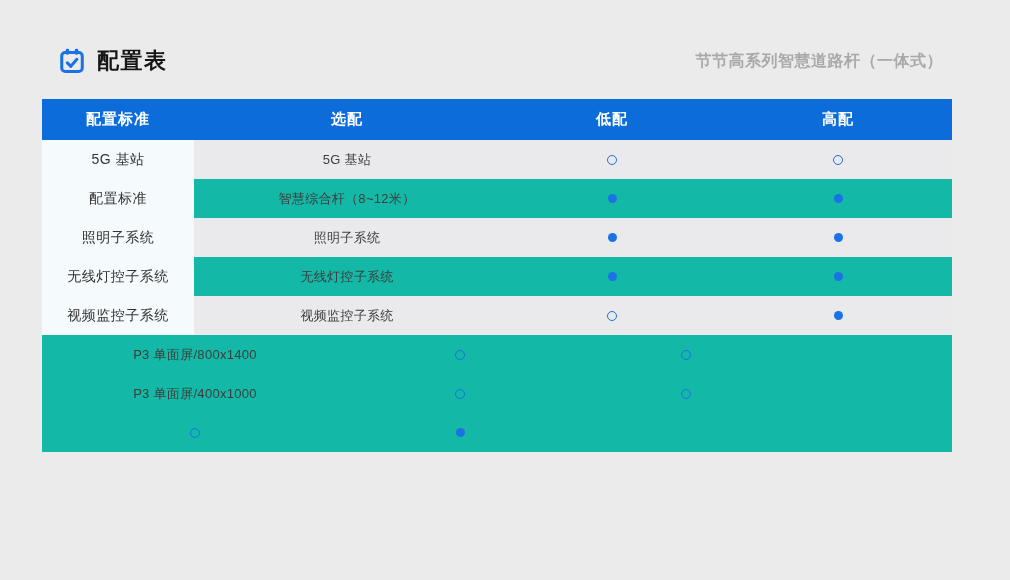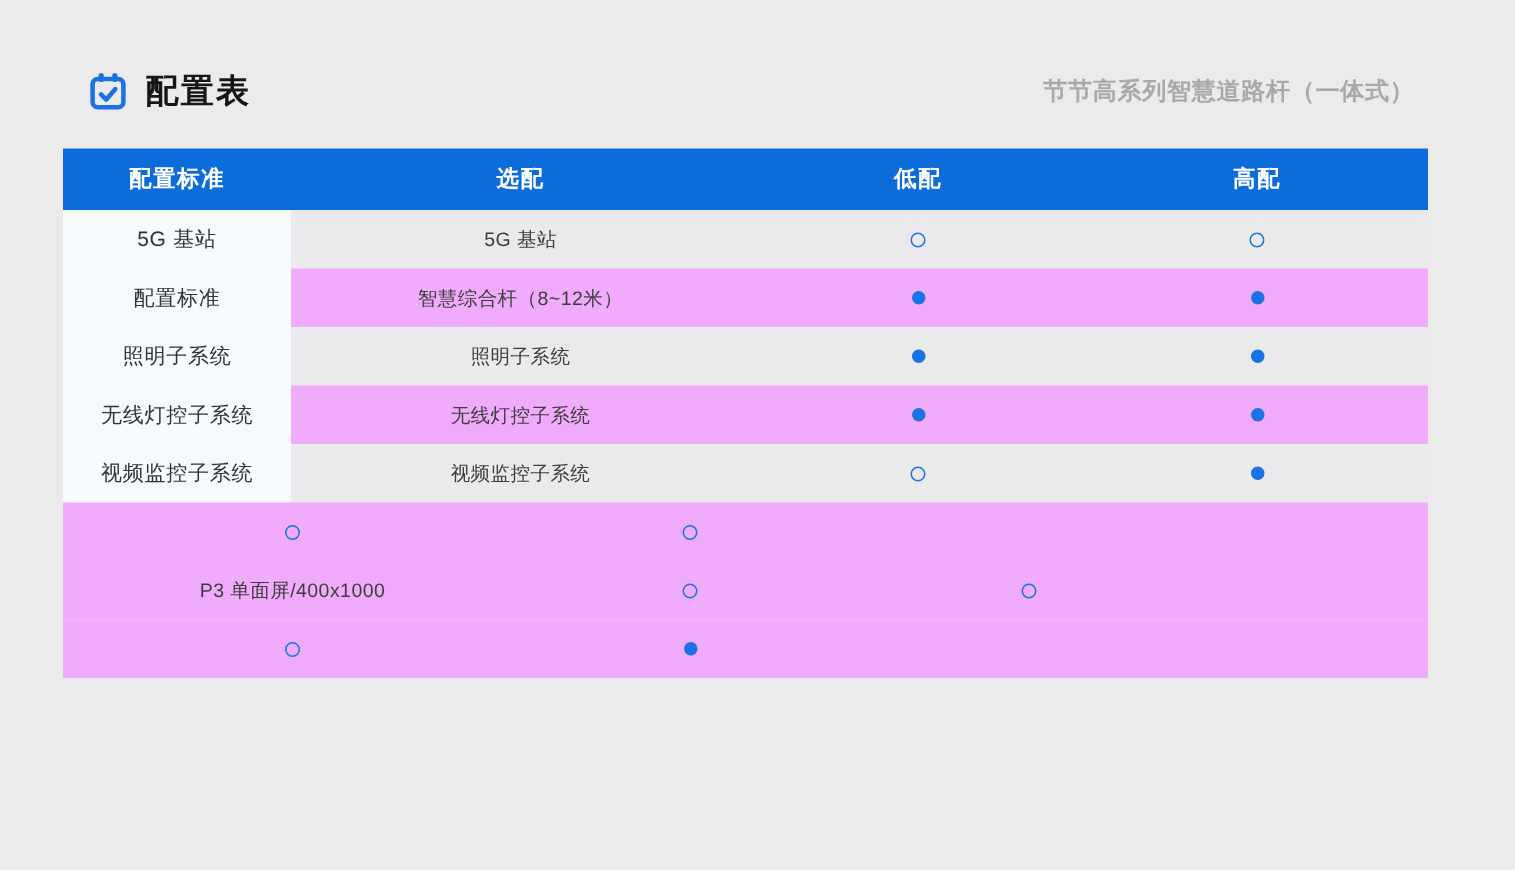--- a/index.html
+++ b/index.html
@@ -46,21 +46,21 @@
     background:#f5fafd;
     display:flex; align-items:center; justify-content:center;
     font-size:14px; font-weight:500; color:#333333; letter-spacing:0.5px;
   }
   .group-rows { flex:1; display:flex; flex-direction:column; }
   .row {
     display:grid; grid-template-columns:306px 224px 228px;
     height:39px; align-items:center;
   }
   .group.shade-dark  .row { background:#eaeaec; }
-  .group.shade-light .row { background:#f0abfc; }
+  .group.shade-light .row { background:#14b8a6; }
   .cell-option {
     text-align:center; font-size:13px; color:#3d3d3d; letter-spacing:0.3px;
   }
   .cell-dot { display:flex; align-items:center; justify-content:center; }
   .dot { display:block; border-radius:50%; }
   .dot.filled { width:9px; height:9px; background:#1a72e4; }
   .dot.hollow { width:10px; height:10px; border:1.6px solid #1a72e4; background:transparent; }
 </style>
 </head>
 <body>
@@ -162,20 +162,21 @@
             <div class="cell-dot">
                 <span class="dot filled"></span>
               </div>
           </div>
         </div>
       </div>
 
       <div class="group shade-light">
         <div class="group-rows">
           <div class="row">
+            <div class="cell-option">P3 单面屏/800x1400</div>
             <div class="cell-dot">
                 <span class="dot hollow"></span>
               </div>
             <div class="cell-dot">
                 <span class="dot hollow"></span>
               </div>
           </div>
           <div class="row">
             <div class="cell-option">P3 单面屏/400x1000</div>
             <div class="cell-dot">

